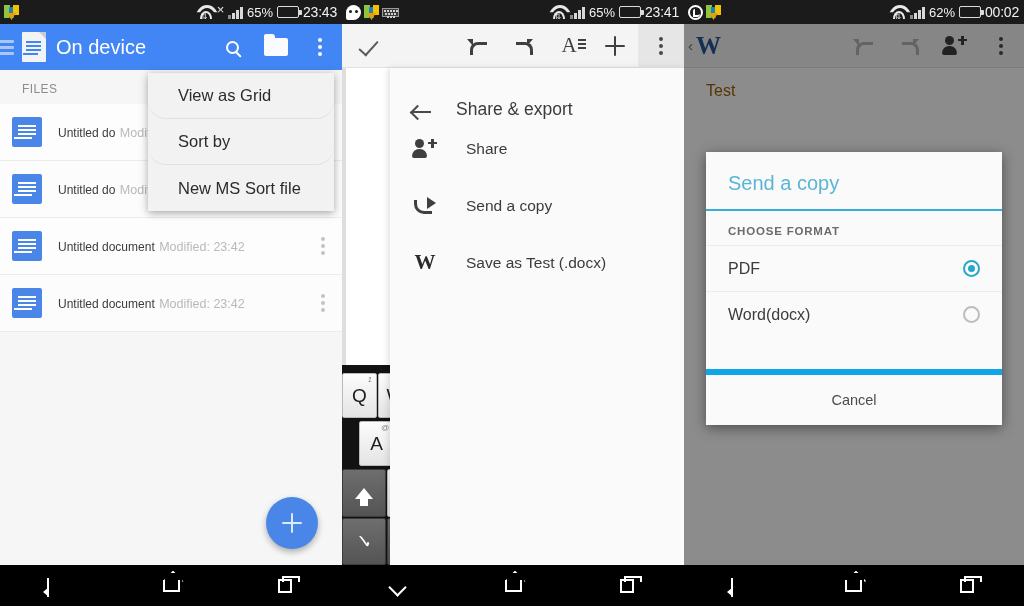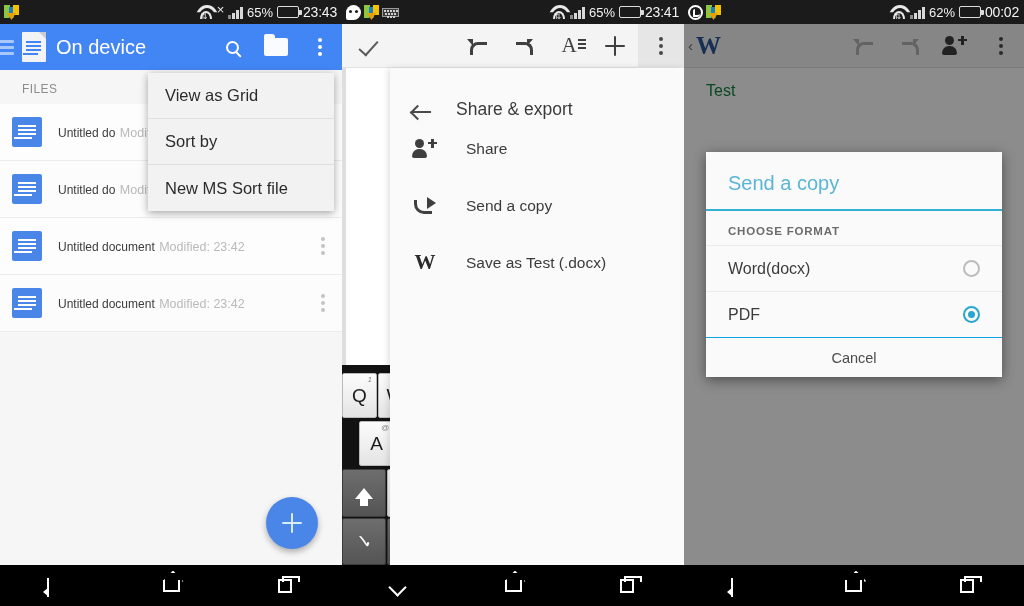--- a/index.html
+++ b/index.html
@@ -166,22 +166,22 @@
   }
   .fab:before { width: 20px; height: 2.5px; }
   .fab:after { width: 2.5px; height: 20px; }
 
   
   .popup {
     position: absolute; left: 148px; top: 73px; width: 186px;
     background: #f2f2f2; box-shadow: 0 2px 8px rgba(0,0,0,.35); z-index: 30;
   }
   .popup-item {
-    height: 46px; display: flex; align-items: center; padding-left: 17px;
-    font-size: 16.5px; color: #2b2b2b; border-bottom: 1px solid #e0e0e0;
+    height: 46px; display: flex; align-items: center; padding-left: 30px;
+    font-size: 16.5px; color: #2b2b2b; border-bottom: 1px solid #e0e0e0; border-radius: 18px;
   }
   .popup-item:last-child { border-bottom: none; }
 
   
   .navbar {
     position: absolute; bottom: 0; left: 0; right: 0; height: 41px;
     background: #000; display: flex; align-items: center; z-index: 45;
   }
   .navbtn { flex: 1; display: flex; align-items: center; justify-content: center; height: 41px; }
   .nav-back {
@@ -363,21 +363,21 @@
   .w-bar {
     position: absolute; top: 24px; left: 0; right: 0; height: 44px;
     background: #f4f4f4; display: flex; align-items: center; z-index: 10;
     border-bottom: 1px solid #e0e0e0;
   }
   .w-back-chev { font-size: 15px; color: #6f6f6f; margin-left: 4px; }
   .w-logo { font-family: "Liberation Serif", serif; font-size: 25px; font-weight: 700;
     color: #2b5797; margin-left: 3px; line-height: 1; }
   .w-doc { position: absolute; top: 68px; left: 0; right: 0; bottom: 41px;
     background: #fff; padding: 14px 0 0 22px; }
-  .w-doc-text { font-size: 16px; color: #15803d; }
+  .w-doc-text { font-size: 16px; color: #a16207; }
   .scrim {
     position: absolute; top: 24px; left: 0; right: 0; bottom: 41px;
     background: rgba(0,0,0,.45); z-index: 20;
   }
   .dialog {
     position: absolute; left: 22px; top: 152px; width: 296px;
     background: #fafafa; box-shadow: 0 3px 12px rgba(0,0,0,.45); z-index: 25;
   }
   .dlg-title {
     font-size: 20px; color: #5bb6d4; padding: 20px 0 14px 22px;
@@ -390,21 +390,21 @@
     border-top: 1px solid #ececec; justify-content: space-between;
   }
   .dlg-opt-lbl { font-size: 16px; color: #3c3c3c; }
   .radio { width: 17px; height: 17px; border-radius: 50%; border: 2px solid #bcbcbc;
     position: relative; flex: none; }
   .radio.on { border-color: #29a6cd; }
   .radio.on:after {
     content: ""; position: absolute; left: 3px; top: 3px; width: 7px; height: 7px;
     border-radius: 50%; background: #29a6cd;
   }
-  .dlg-actions { display: flex; border-top: 1px solid #0ea5e9; height: 40px; }
+  .dlg-actions { display: flex; border-top: 6px solid #0ea5e9; height: 56px; margin-top: 32px; }
   .dlg-btn { flex: 1; display: flex; align-items: center; justify-content: center;
     font-size: 14.5px; color: #4b4b4b; }
   .dlg-btn + .dlg-btn { border-left: 1px solid #e4e4e4; }
 </style>
 </head>
 <body>
 
 <div class="screen">
 
   <div class="panel p1">
@@ -751,29 +751,29 @@
       <div class="w-doc-text">Test</div>
     </div>
 
     <div class="scrim"></div>
 
     <div class="dialog">
       <div class="dlg-title">Send a copy</div>
       <div class="dlg-sub">CHOOSE FORMAT</div>
 
       <div class="dlg-opt">
+        <span class="dlg-opt-lbl">PDF</span>
+        <span class="radio on"></span>
+      </div>
+
+      <div class="dlg-opt">
         <span class="dlg-opt-lbl">Word(docx)</span>
         <span class="radio"></span>
       </div>
 
-      <div class="dlg-opt">
-        <span class="dlg-opt-lbl">PDF</span>
-        <span class="radio on"></span>
-      </div>
-
       <div class="dlg-actions">
         <span class="dlg-btn">Cancel</span>
       </div>
     </div>
 
     <div class="navbar">
       <span class="navbtn">
         <span class="nav-back-wrap">
           <span class="nav-back"></span>
         </span>

